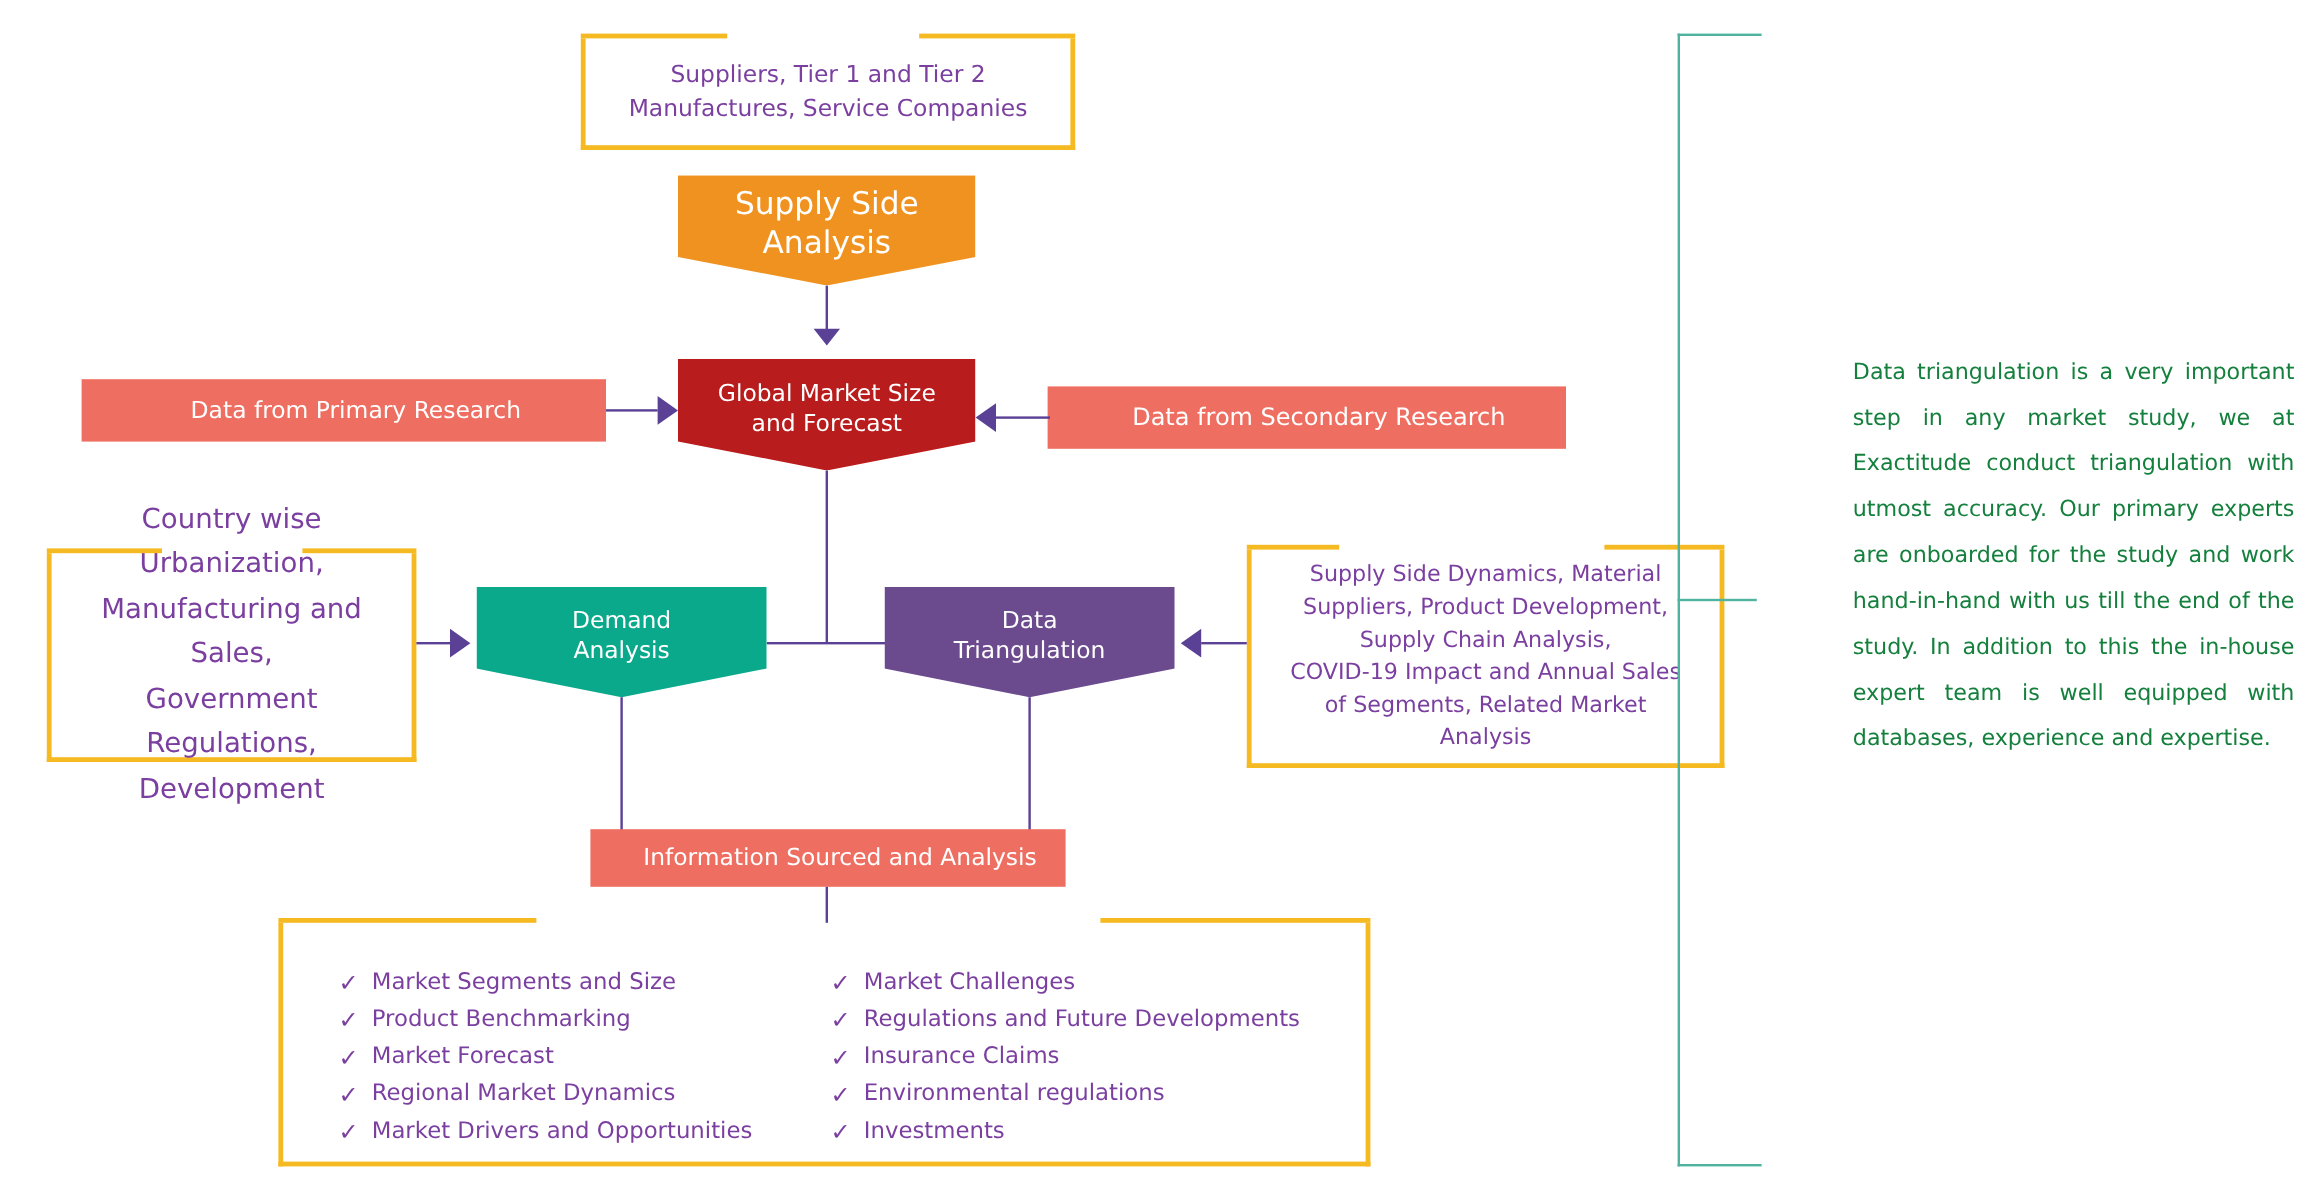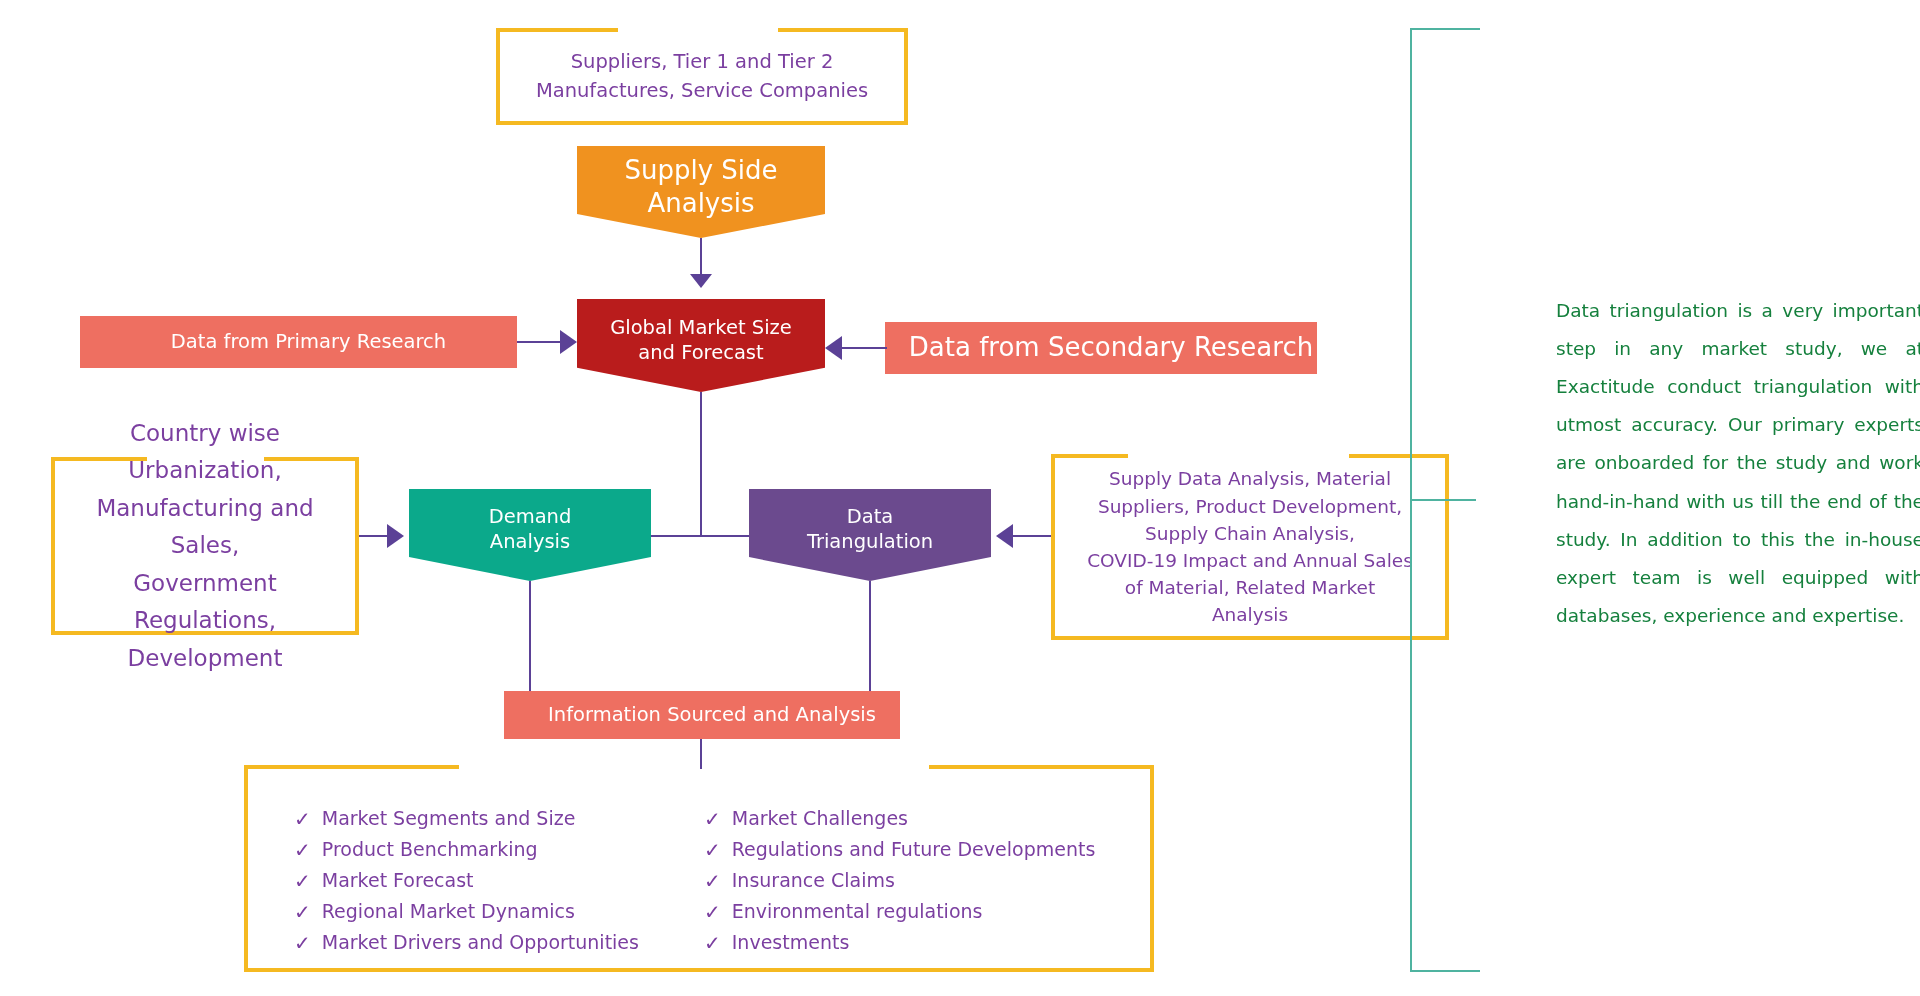--- a/index.html
+++ b/index.html
@@ -2,21 +2,21 @@
 <html><head>
 <meta charset="utf-8">
 <title>Data Triangulation Diagram</title>
 <style>
   html,body{margin:0;padding:0;background:#ffffff;}
   body{
     width:1920px;height:996px;position:relative;overflow:hidden;
     font-family:"DejaVu Sans","Liberation Sans",sans-serif;
     -webkit-font-smoothing:antialiased;
   }
-  #canvas{position:absolute;left:16px;top:0;width:1604px;height:996px;}
+  #canvas{position:absolute;left:4px;top:0;width:1604px;height:996px;}
 
   
   .goldbox{
     position:absolute;box-sizing:border-box;
     border:4px solid #f5b921;
     border-top:none;
     background:#ffffff;
     display:flex;align-items:center;justify-content:center;
     color:#7b3fa0;
     text-align:center;
@@ -99,21 +99,21 @@
       <span>and Forecast</span>
     </span>
   </div>
 
   <div class="flat" style="left:64px;top:316px;width:437px;height:52px;background:#ee6f61;font-size:19.5px;">
     <span>Data from Primary Research</span>
   </div>
   <div class="hline" style="left:501px;top:341px;width:43px;"></div>
   <div class="arrow-r" style="left:544px;top:330px;"></div>
 
-  <div class="flat" style="left:869px;top:322px;width:432px;height:52px;background:#ee6f61;font-size:26px;">
+  <div class="flat" style="left:869px;top:322px;width:432px;height:52px;background:#ee6f61;font-size:20px;">
     <span>Data from Secondary Research</span>
   </div>
   <div class="hline" style="left:826px;top:347px;width:45px;"></div>
   <div class="arrow-l" style="left:809px;top:336px;"></div>
 
   <div class="vline" style="left:684px;top:392px;height:144px;"></div>
 
   <div class="hline" style="left:635px;top:535px;width:105px;"></div>
 
   <div class="goldbox" style="left:35px;top:461px;width:308px;height:174px;font-size:23px;line-height:1.63;">
@@ -140,25 +140,25 @@
     <span class="ptext">
       <span>Data</span><br>
       <span>Triangulation</span>
     </span>
   </div>
 
   <div class="goldbox" style="left:1035px;top:458px;width:398px;height:182px;font-size:18.5px;line-height:1.47;">
     <span class="gtop-l" style="width:77px;"></span>
     <span class="gtop-r" style="width:100px;"></span>
     <span class="gtext">
-      <span>Supply Data Analysis, Material</span><br>
+      <span>Supply Side Dynamics, Material</span><br>
       <span>Suppliers, Product Development,</span><br>
       <span>Supply Chain Analysis,</span><br>
       <span>COVID-19 Impact and Annual Sales</span><br>
-      <span>of Material, Related Market</span><br>
+      <span>of Segments, Related Market</span><br>
       <span>Analysis</span>
     </span>
   </div>
   <div class="hline" style="left:997px;top:535px;width:38px;"></div>
   <div class="arrow-l" style="left:980px;top:524px;"></div>
 
   <div class="vline" style="left:513px;top:581px;height:116px;"></div>
   <div class="vline" style="left:853px;top:581px;height:116px;"></div>
 
   <div class="flat" style="left:488px;top:691px;width:396px;height:48px;background:#ee6f61;font-size:19.5px;">

